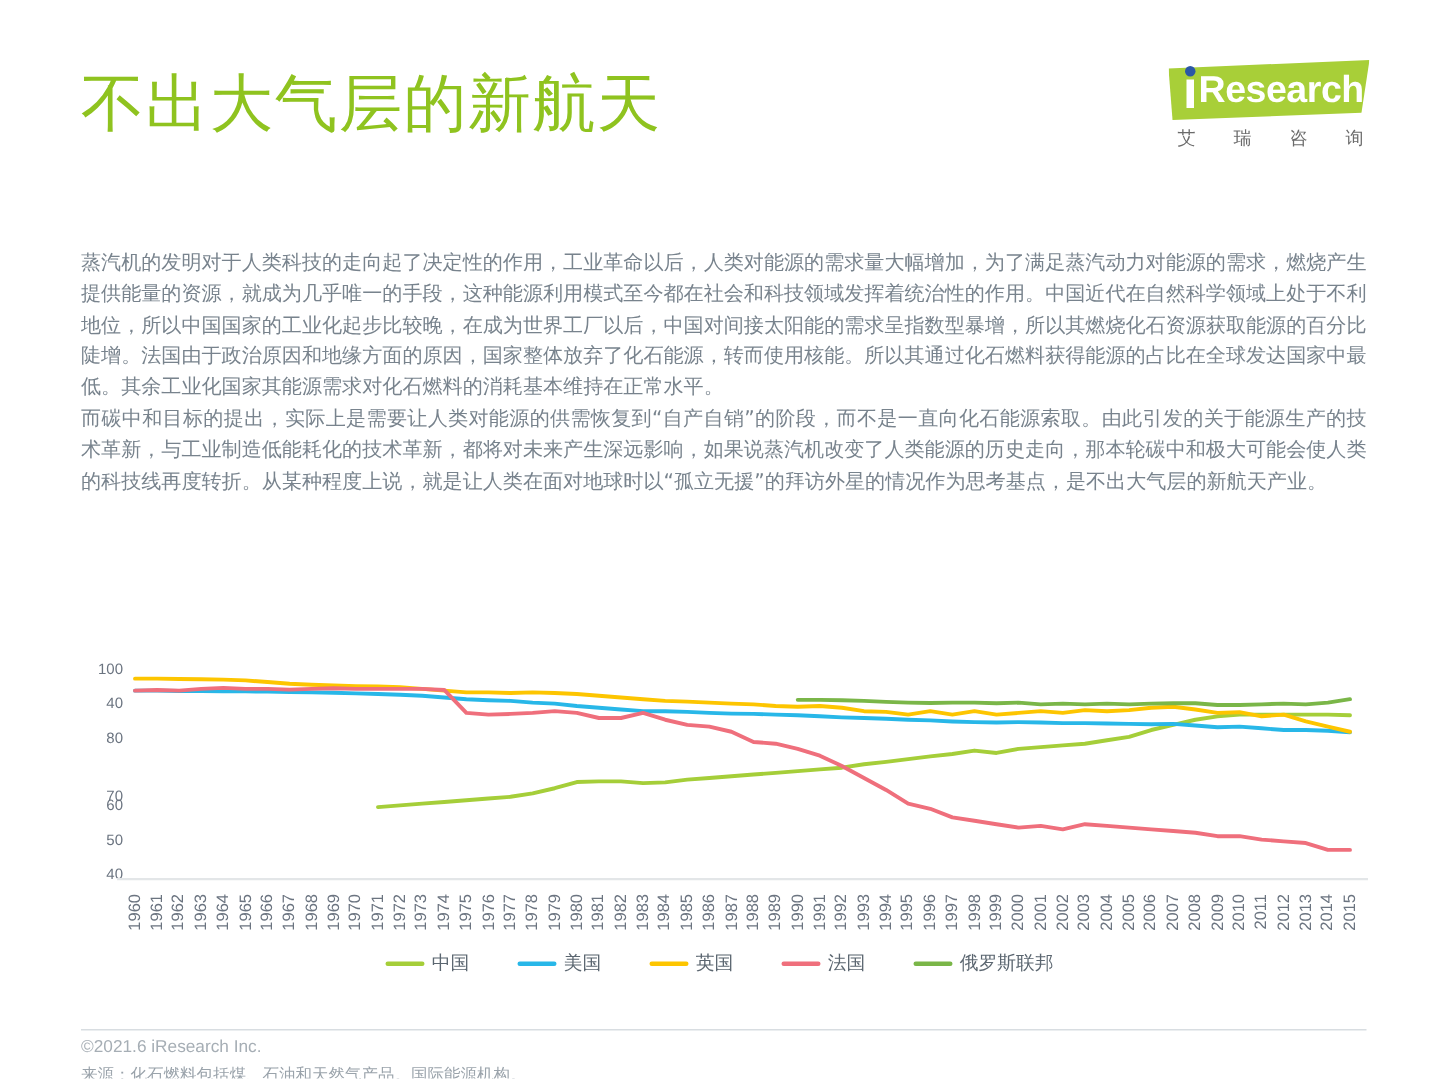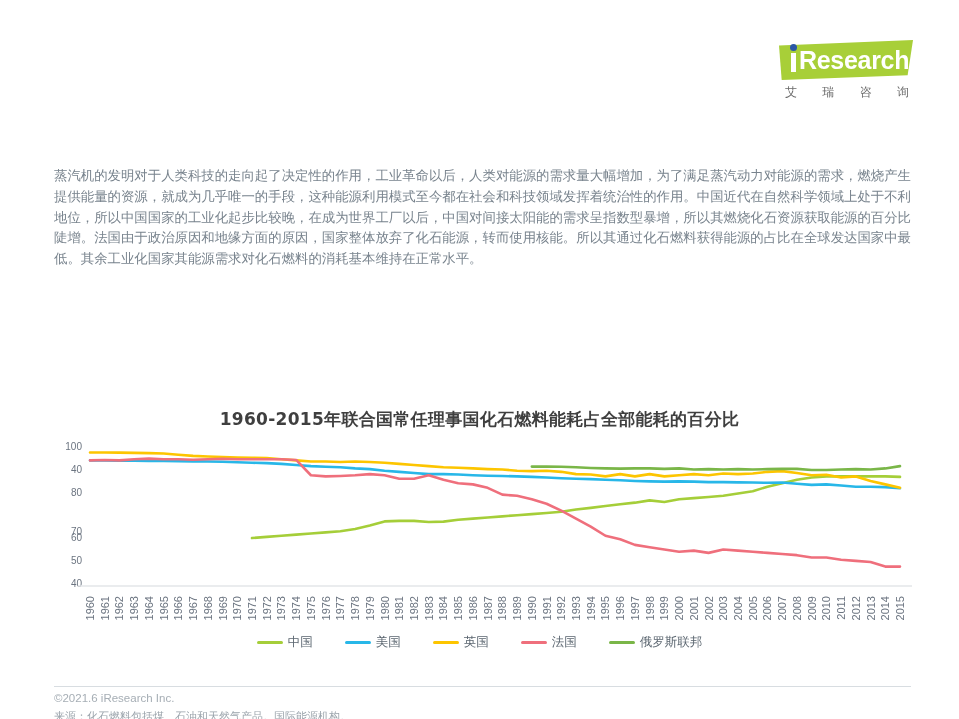--- a/index.html
+++ b/index.html
@@ -130,26 +130,27 @@
       <div class="logo-text">Research</div>
     </div>
     <div class="logo-sub">
       <span>艾</span>
       <span>瑞</span>
       <span>咨</span>
       <span>询</span>
     </div>
   </div>
 
+  <div class="h1">不出大气层的新航天</div>
 
   <div class="body-copy">
     <p>蒸汽机的发明对于人类科技的走向起了决定性的作用，工业革命以后，人类对能源的需求量大幅增加，为了满足蒸汽动力对能源的需求，燃烧产生提供能量的资源，就成为几乎唯一的手段，这种能源利用模式至今都在社会和科技领域发挥着统治性的作用。中国近代在自然科学领域上处于不利地位，所以中国国家的工业化起步比较晚，在成为世界工厂以后，中国对间接太阳能的需求呈指数型暴增，所以其燃烧化石资源获取能源的百分比陡增。法国由于政治原因和地缘方面的原因，国家整体放弃了化石能源，转而使用核能。所以其通过化石燃料获得能源的占比在全球发达国家中最低。其余工业化国家其能源需求对化石燃料的消耗基本维持在正常水平。</p>
+    <p>而碳中和目标的提出，实际上是需要让人类对能源的供需恢复到“自产自销”的阶段，而不是一直向化石能源索取。由此引发的关于能源生产的技术革新，与工业制造低能耗化的技术革新，都将对未来产生深远影响，如果说蒸汽机改变了人类能源的历史走向，那本轮碳中和极大可能会使人类的科技线再度转折。从某种程度上说，就是让人类在面对地球时以“孤立无援”的拜访外星的情况作为思考基点，是不出大气层的新航天产业。</p>
   </div>
 
-  <div class="chart-title">1960-2015年联合国常任理事国化石燃料能耗占全部能耗的百分比</div>
 
   <div class="chart-area">
     <div id="ytick-layer">
         <div class="ytick" style="left: 48px; top: 5px;">100</div>
         <div class="ytick" style="left: 48px; top: 27.8333px;">40</div>
         <div class="ytick" style="left: 48px; top: 50.6667px;">80</div>
         <div class="ytick" style="left: 48px; top: 73.5px; margin-top: 16px;">70</div>
         <div class="ytick" style="left: 48px; top: 96.3333px;">60</div>
         <div class="ytick" style="left: 48px; top: 119.167px;">50</div>
         <div class="ytick" style="left: 48px; top: 142px;">40</div>

